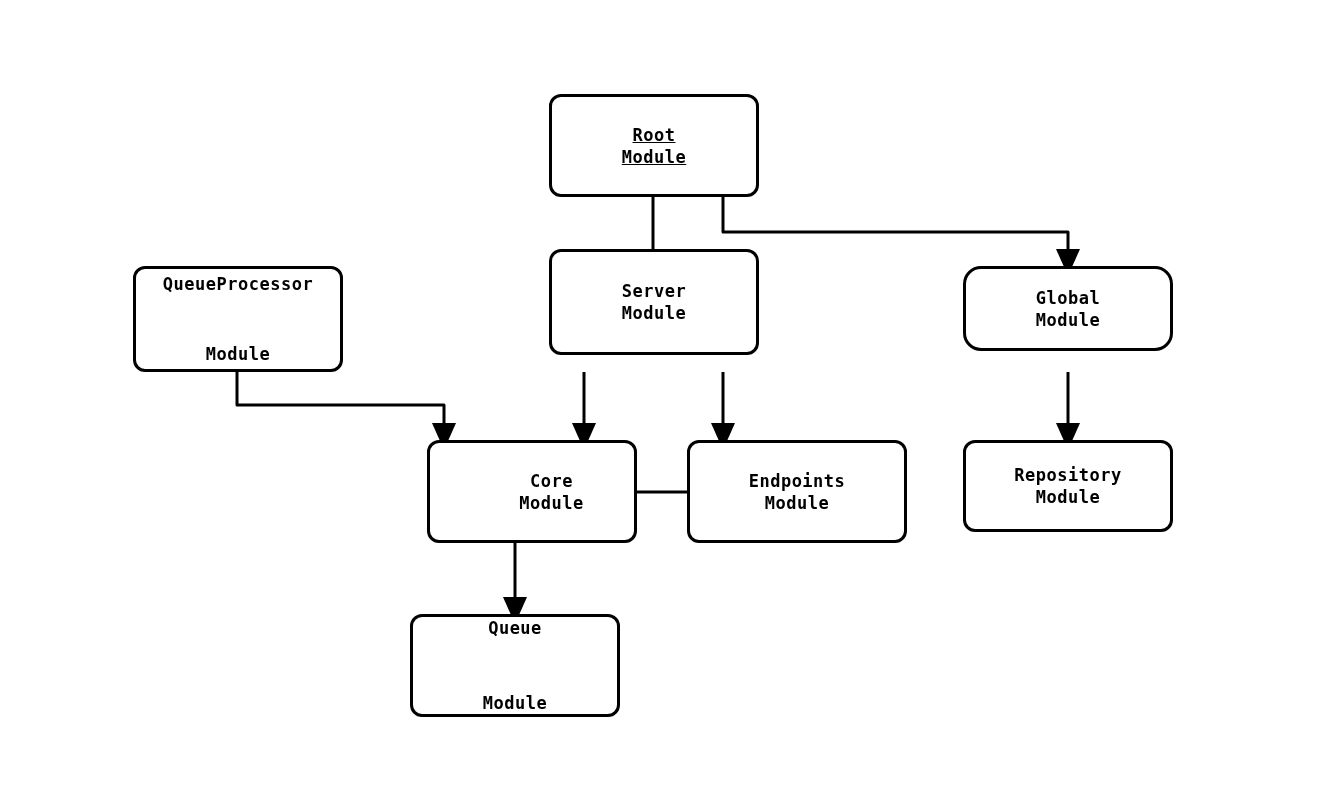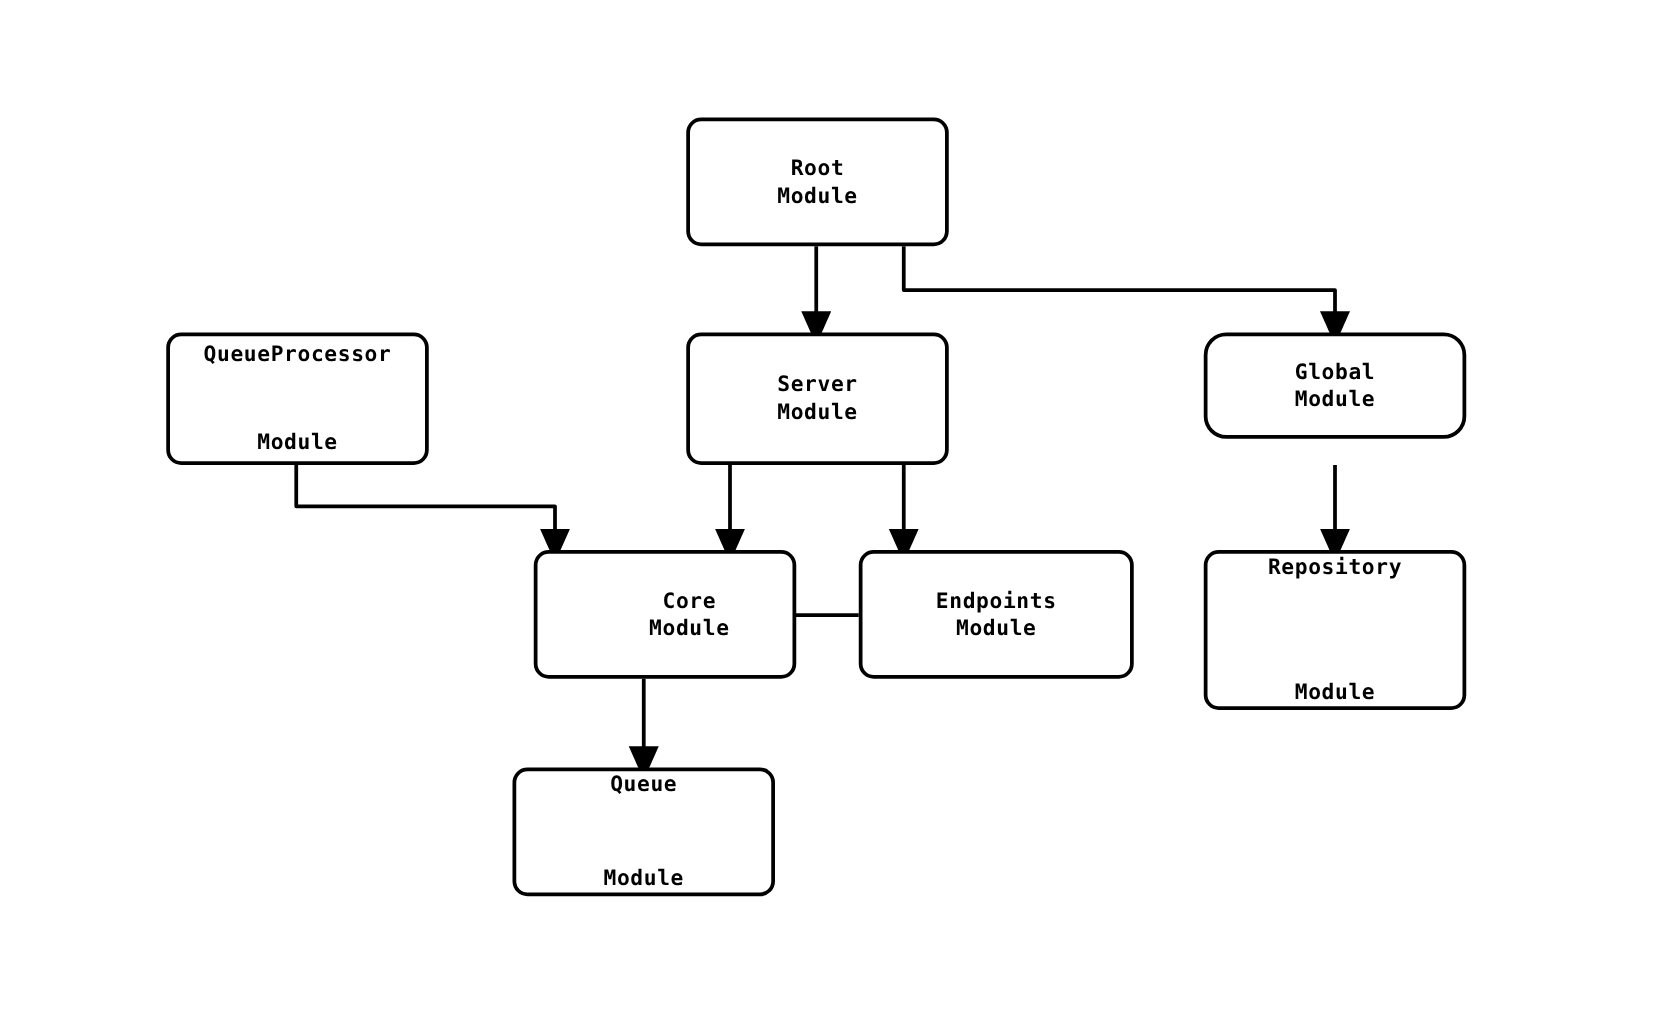--- a/index.html
+++ b/index.html
@@ -67,45 +67,45 @@
         <path d="M 237,372 L 237,405 L 444,405 L 444,426" marker-end="url(#arrowhead)"></path>
         <path d="M 584,372 L 584,426" marker-end="url(#arrowhead)"></path>
         <path d="M 723,372 L 723,426" marker-end="url(#arrowhead)"></path>
         <path d="M 687,492 L 634,492" marker-end="url(#arrowhead)"></path>
         <path d="M 515,543 L 515,600" marker-end="url(#arrowhead)"></path>
         <path d="M 1068,372 L 1068,426" marker-end="url(#arrowhead)"></path>
       </g>
   </svg>
 
   <div id="node-layer">
-      <div class="node" style="left: 549px; top: 94px; width: 210px; height: 103px; border-color: rgb(0, 0, 0); border-width: 3px; background: rgb(255, 255, 255);">
+      <div class="node" style="left: 549px; top: 94px; width: 210px; height: 103px; border-color: rgb(0, 0, 0); border-width: 3px; background: rgb(255, 255, 255); text-decoration: underline;">
         <div class="node-line">Root</div>
         <div class="node-line">Module</div>
       </div>
       <div class="node" style="left: 133px; top: 266px; width: 210px; height: 106px; border-color: rgb(0, 0, 0); border-width: 3px; background: rgb(255, 255, 255); gap: 48px;">
         <div class="node-line">QueueProcessor</div>
         <div class="node-line">Module</div>
       </div>
-      <div class="node" style="left: 549px; top: 266px; width: 210px; height: 106px; border-color: rgb(0, 0, 0); border-width: 3px; background: rgb(255, 255, 255);">
+      <div class="node" style="left: 549px; top: 249px; width: 210px; height: 106px; border-color: rgb(0, 0, 0); border-width: 3px; background: rgb(255, 255, 255);">
         <div class="node-line">Server</div>
         <div class="node-line">Module</div>
       </div>
       <div class="node" style="left: 963px; top: 266px; width: 210px; height: 85px; border-color: rgb(0, 0, 0); border-width: 3px; background: rgb(255, 255, 255); border-radius: 18px;">
         <div class="node-line">Global</div>
         <div class="node-line">Module</div>
       </div>
       <div class="node" style="left: 427px; top: 440px; width: 210px; height: 103px; border-color: rgb(0, 0, 0); border-width: 3px; background: rgb(255, 255, 255); padding-left: 39px;">
         <div class="node-line">Core</div>
         <div class="node-line">Module</div>
       </div>
       <div class="node" style="left: 687px; top: 440px; width: 220px; height: 103px; border-color: rgb(0, 0, 0); border-width: 3px; background: rgb(255, 255, 255);">
         <div class="node-line">Endpoints</div>
         <div class="node-line">Module</div>
       </div>
-      <div class="node" style="left: 963px; top: 440px; width: 210px; height: 128px; border-color: rgb(0, 0, 0); border-width: 3px; background: rgb(255, 255, 255); justify-content: space-between;">
+      <div class="node" style="left: 963px; top: 440px; width: 210px; height: 92px; border-color: rgb(0, 0, 0); border-width: 3px; background: rgb(255, 255, 255);">
         <div class="node-line">Repository</div>
         <div class="node-line">Module</div>
       </div>
       <div class="node" style="left: 410px; top: 614px; width: 210px; height: 103px; border-color: rgb(0, 0, 0); border-width: 3px; background: rgb(255, 255, 255); justify-content: space-between;">
         <div class="node-line">Queue</div>
         <div class="node-line">Module</div>
       </div>
     </div>
 
 </div>

